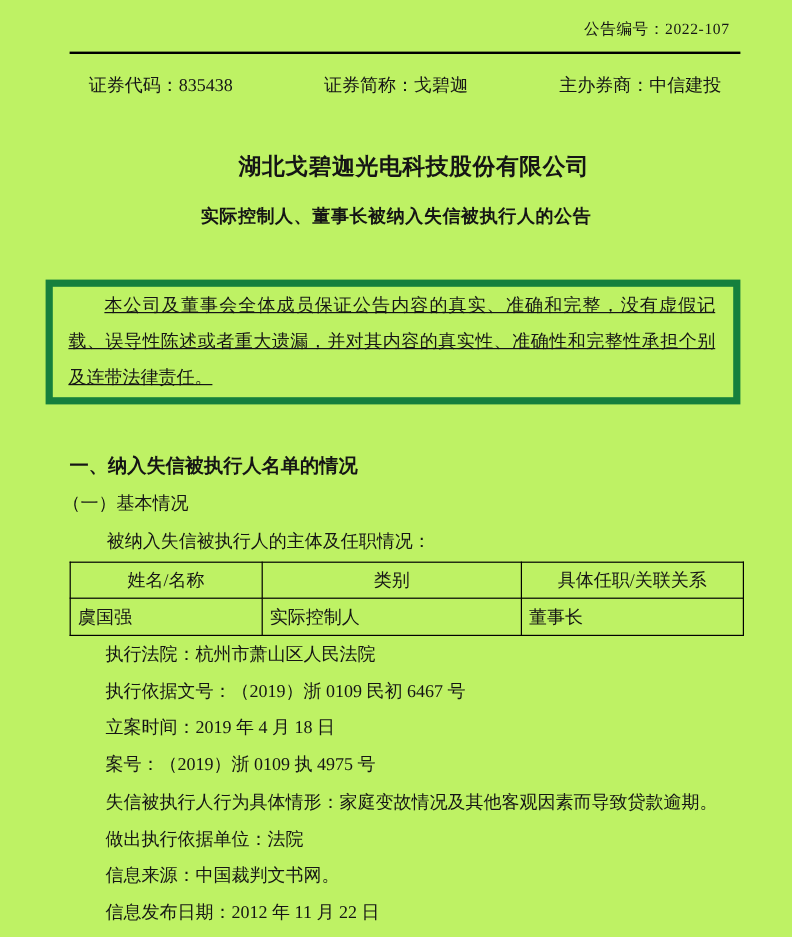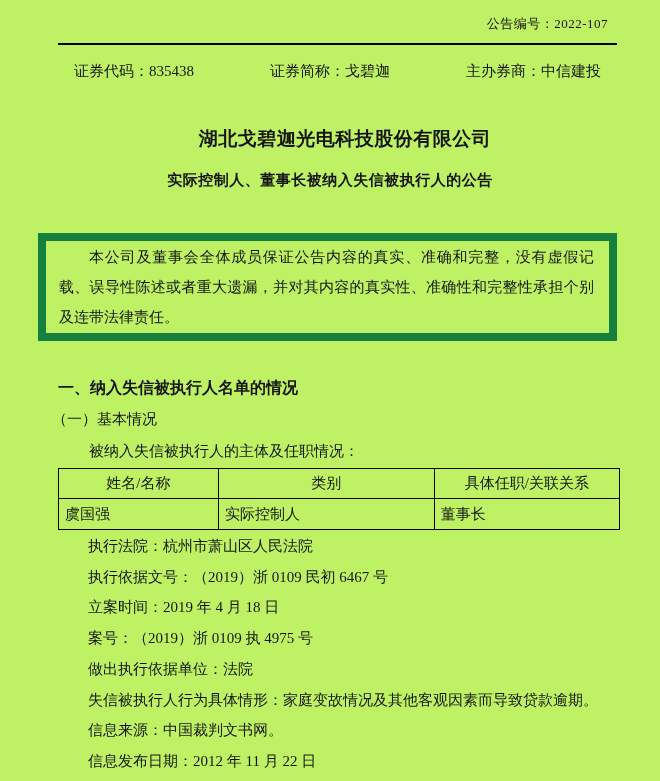--- a/index.html
+++ b/index.html
@@ -70,22 +70,23 @@
     font-size: 15px;
     font-weight: bold;
     letter-spacing: 0.5px;
   }
   .disclaimer-box {
     position: absolute;
     left: 38px;
     top: 233px;
     width: 579px;
     box-sizing: border-box;
-    border: 8px solid #15803d;
+    border: 6px solid #15803d;
     padding: 1px 15px 1px 13px;
+    text-decoration: underline;
   }
   .disclaimer-box p {
     margin: 0;
     font-size: 15px;
     line-height: 30px;
     text-indent: 2em;
     text-align: justify;
   }
   .section-heading {
     position: absolute;
@@ -200,19 +201,19 @@
         <td>董事长</td>
       </tr>
     </tbody>
   </table>
 
   <div class="details">
     <p>执行法院：杭州市萧山区人民法院</p>
     <p>执行依据文号：（2019）浙 0109 民初 6467 号</p>
     <p>立案时间：2019 年 4 月 18 日</p>
     <p>案号：（2019）浙 0109 执 4975 号</p>
+    <p>失信被执行人行为具体情形：家庭变故情况及其他客观因素而导致贷款逾期。</p>
     <p>做出执行依据单位：法院</p>
-    <p>失信被执行人行为具体情形：家庭变故情况及其他客观因素而导致贷款逾期。</p>
     <p>信息来源：中国裁判文书网。</p>
     <p>信息发布日期：2012 年 11 月 22 日</p>
   </div>
 
 </div>
 
 </body></html>

